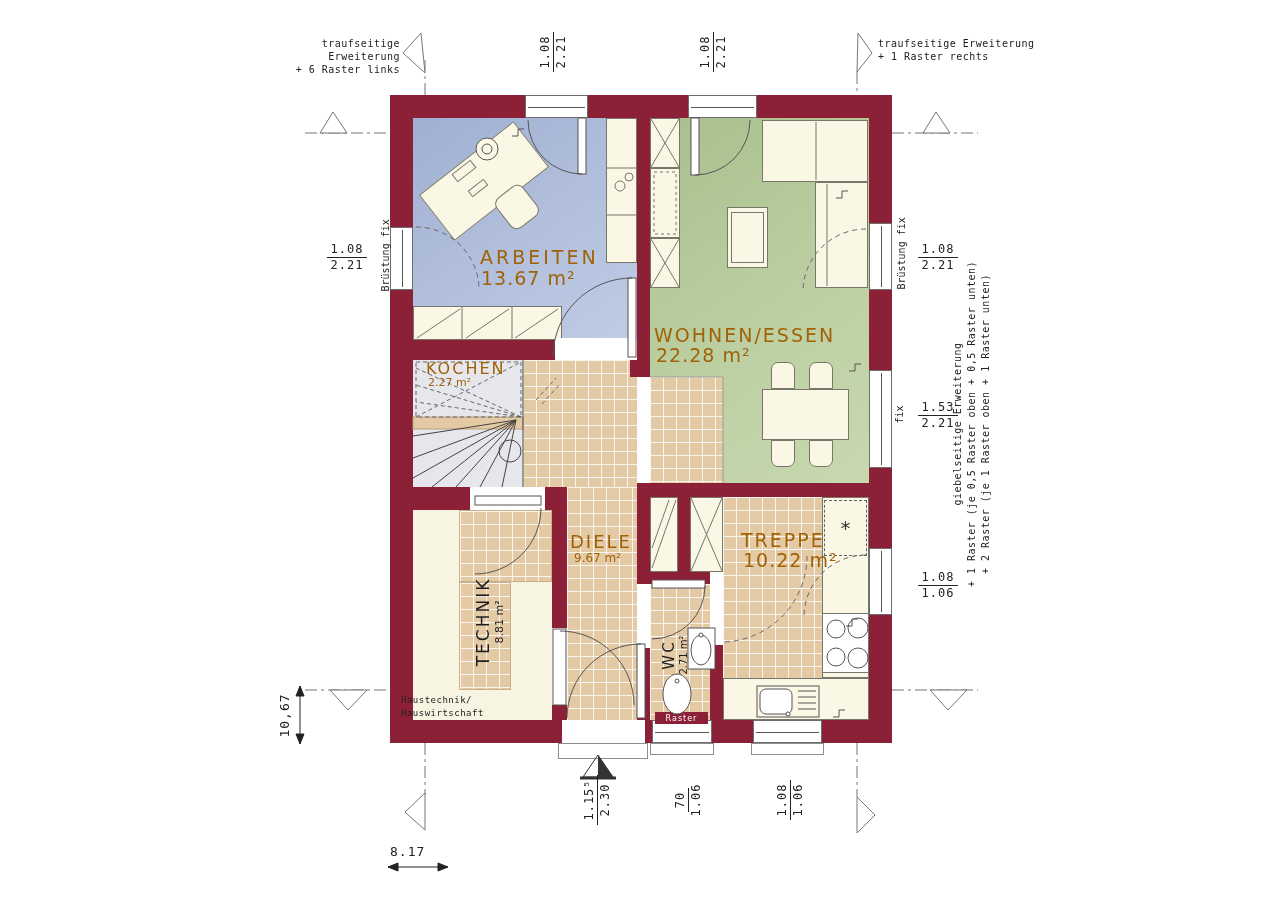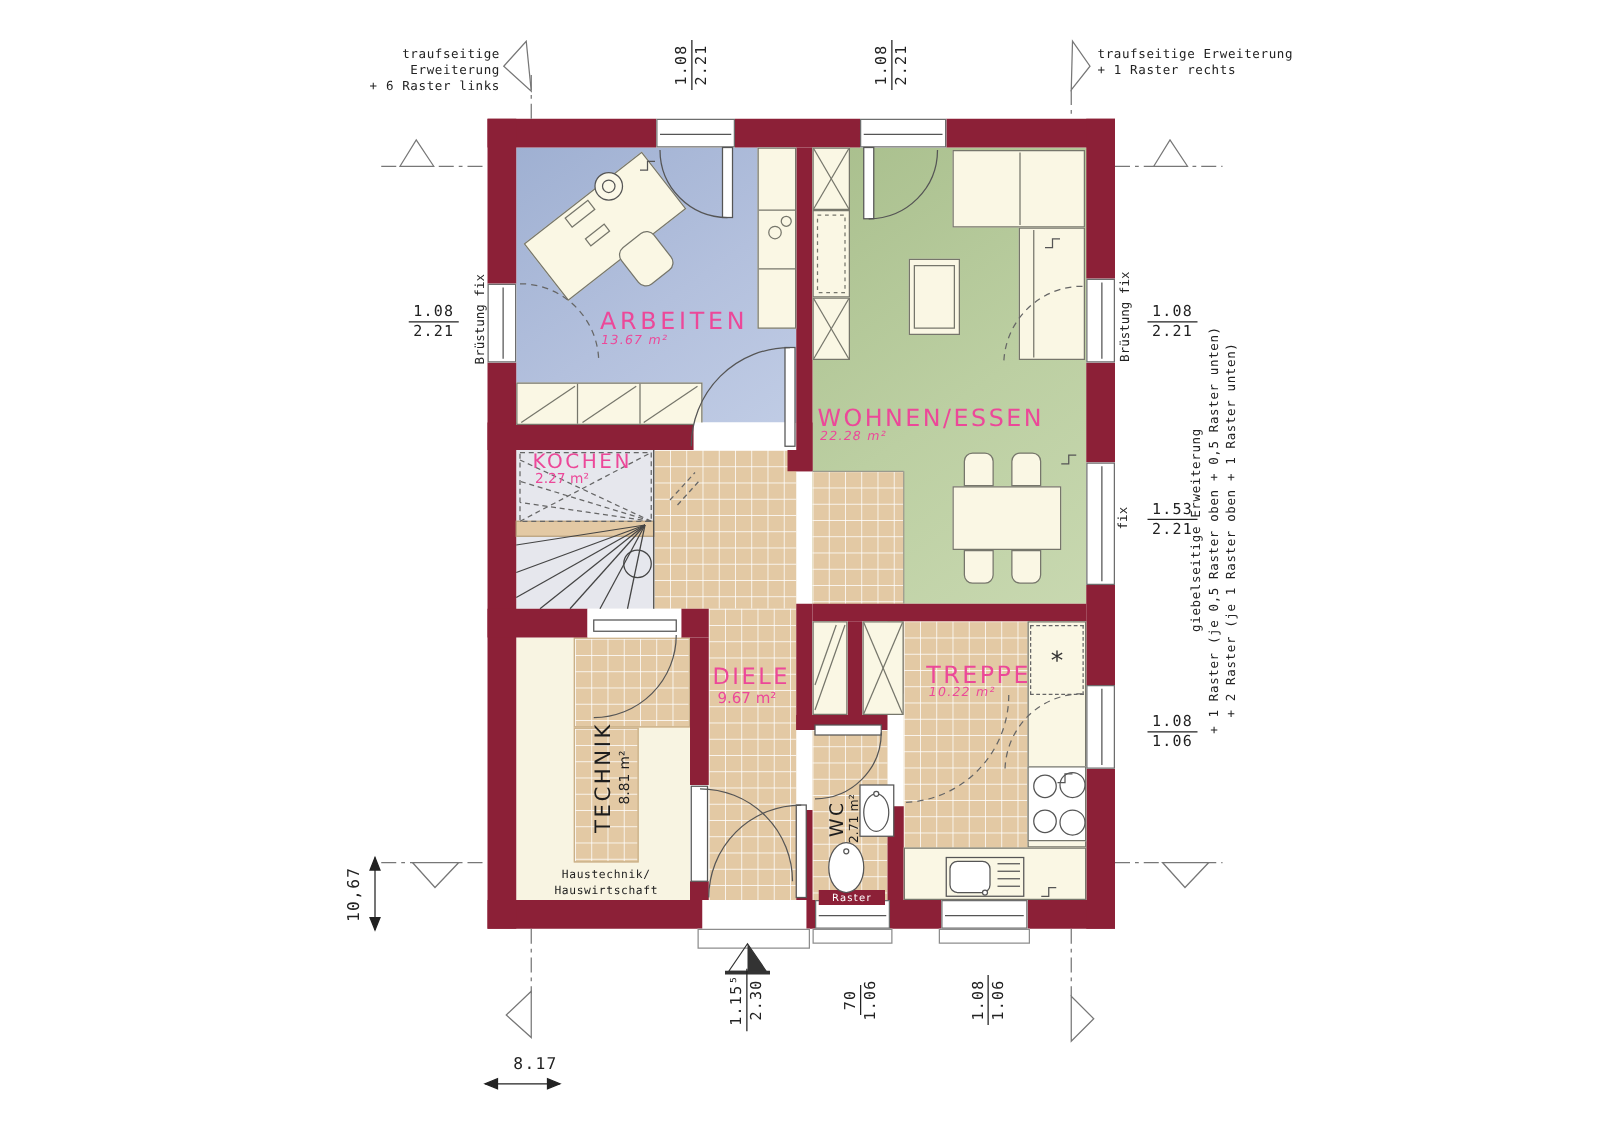--- a/index.html
+++ b/index.html
@@ -19,23 +19,23 @@
   .ttile{background-color:#e3c9a4;
         background-image:linear-gradient(rgba(255,255,255,.8) 1px,transparent 1px),
                          linear-gradient(90deg,rgba(255,255,255,.8) 1px,transparent 1px);
         background-size:13px 13px;border:1px solid #c9b089;box-sizing:border-box;z-index:2;}
   .furn{background:#faf7e4;border:1px solid #76766b;box-sizing:border-box;z-index:15;}
   .win{background:#fff;border:1px solid #6d6d6d;box-sizing:border-box;z-index:22;}
   .winH::after{content:"";position:absolute;left:2px;right:2px;top:50%;height:1px;background:#555;}
   .winV::after{content:"";position:absolute;top:2px;bottom:2px;left:50%;width:1px;background:#555;}
   .sill{background:#fff;border:1px solid #8d8d8d;box-sizing:border-box;z-index:21;}
   svg.overlay{position:absolute;left:0;top:0;z-index:40;pointer-events:none;}
-  .lbl{position:absolute;color:#ec4899;z-index:50;white-space:nowrap;}
+  .lbl{position:absolute;color:#a16207;z-index:50;white-space:nowrap;}
   .rname{font-size:19px;letter-spacing:3px;}
-  .rarea{font-size:10px;letter-spacing:1px;font-style:italic;}
+  .rarea{font-size:19px;letter-spacing:1px;}
   .dim{position:absolute;display:flex;flex-direction:column;align-items:center;
        font-family:"DejaVu Sans Mono",monospace;font-size:12px;letter-spacing:1px;color:#222;
        height:34px;justify-content:center;z-index:50;}
   .dim .a{border-bottom:1px solid #222;padding:0 4px;line-height:15px;}
   .dim .b{padding:0 4px;line-height:15px;}
   .rot{transform:rotate(-90deg);}
   .note{position:absolute;font-family:"DejaVu Sans Mono",monospace;font-size:10px;
         line-height:13px;color:#222;z-index:50;letter-spacing:.5px;}
   .vtext{position:absolute;font-family:"DejaVu Sans Mono",monospace;font-size:10px;color:#222;
          z-index:50;text-align:center;transform:rotate(-90deg);white-space:nowrap;}
@@ -300,21 +300,21 @@
   <div class="lbl rname" style="left:741px;top:529px;letter-spacing:2px">TREPPE</div>
   <div class="lbl rarea" style="left:743px;top:549px">10.22 m²</div>
   <div class="abs rotlbl rot" style="left:429px;top:602px;width:120px;height:40px">
     <span style="font-size:17px;letter-spacing:2px;color:#1d1d1d">TECHNIK</span>
     <span style="font-size:11px;color:#1d1d1d">8.81 m²</span>
   </div>
   <div class="abs rotlbl rot" style="left:629px;top:638px;width:90px;height:34px">
     <span style="font-size:15px;letter-spacing:2px;color:#1d1d1d">WC</span>
     <span style="font-size:10px;color:#1d1d1d">2.71 m²</span>
   </div>
-  <div class="note" style="left:420px;top:694px;width:130px;text-align:center;font-size:9px">
+  <div class="note" style="left:401px;top:694px;width:130px;font-size:9px">
     <div>Haustechnik/</div>
     <div>Hauswirtschaft</div>
   </div>
 
   <div class="note" style="left:272px;top:37px;width:128px;text-align:right">
     <div>traufseitige Erweiterung</div>
     <div>+ 6 Raster links</div>
   </div>
   <div class="note" style="left:878px;top:37px;width:160px;text-align:left">
     <div>traufseitige Erweiterung</div>
@@ -359,15 +359,15 @@
   </div>
   <div class="dim rot" style="left:662px;top:783px;width:52px">
     <span class="a">70</span>
     <span class="b">1.06</span>
   </div>
   <div class="dim rot" style="left:764px;top:783px;width:52px">
     <span class="a">1.08</span>
     <span class="b">1.06</span>
   </div>
   <div class="vtext" style="left:249px;top:708px;width:70px;font-size:13px;letter-spacing:1px">10,67</div>
-  <div class="note" style="left:390px;top:845px;width:56px;text-align:right;font-size:13px;letter-spacing:1px">8.17</div>
+  <div class="note" style="left:390px;top:845px;width:56px;text-align:left;font-size:13px;letter-spacing:1px">8.17</div>
 
 </div>
 
 </body></html>

